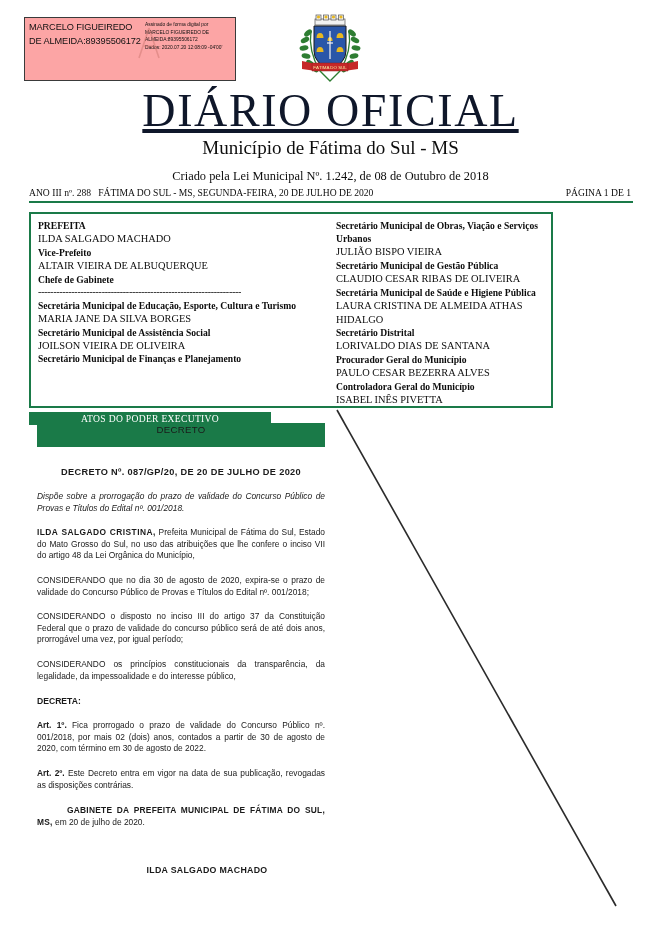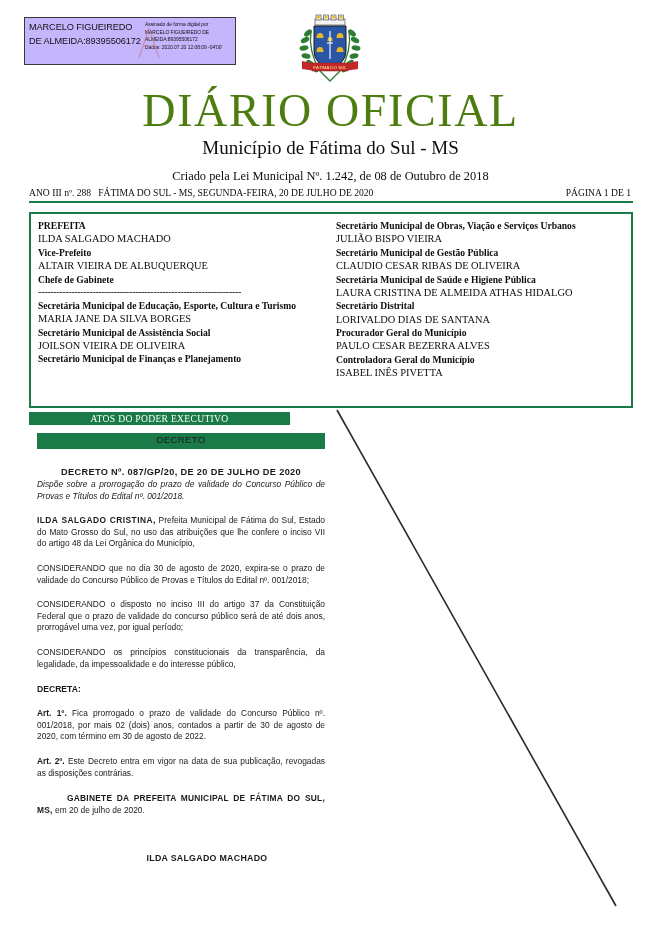--- a/index.html
+++ b/index.html
@@ -21,26 +21,26 @@
     overflow: hidden;
     box-sizing: border-box;
   }
 
   
   .sig-stamp {
     position: absolute;
     left: 24px;
     top: 17px;
     width: 212px;
-    height: 48px;
+    height: 64px;
     border: 1px solid #3a3a3a;
     box-sizing: border-box;
     display: flex;
     align-items: stretch;
-    background: #c4b5fd;
+    background: #fca5a5;
   }
   .sig-left {
     flex: 0 0 113px;
     padding: 2px 0 0 4px;
     font-family: "Liberation Sans", sans-serif;
     font-size: 9.2px;
     line-height: 14.4px;
     letter-spacing: -0.1px;
     color: #111;
     white-space: pre-line;
@@ -80,21 +80,22 @@
     top: 88px;
     width: 661px;
     text-align: center;
   }
   .paper-title {
     font-family: "Liberation Serif", serif;
     font-size: 46px;
     line-height: 46px;
     letter-spacing: 1.6px;
     font-weight: 400;
-    color: #4d7c0f;
+    color: #0f172a;
+    text-decoration: underline;
   }
   .paper-sub {
     font-family: "Liberation Serif", serif;
     font-size: 19px;
     line-height: 24px;
     margin-top: 2px;
     color: #0d0d0d;
   }
   .paper-law {
     font-family: "Liberation Serif", serif;
@@ -128,21 +129,21 @@
     width: 604px;
     height: 2px;
     background: #1a7a48;
   }
 
   
   .officials {
     position: absolute;
     left: 29px;
     top: 212px;
-    width: 604px;
+    width: 524px;
     height: 196px;
     border: 2px solid #1a7a48;
     box-sizing: border-box;
     display: flex;
   }
   .off-col {
     padding: 5px 6px 0 7px;
     box-sizing: border-box;
   }
   .off-col.left  { flex: 0 0 301px; }
@@ -168,48 +169,48 @@
     color: #0d0d0d;
     overflow: hidden;
     white-space: nowrap;
     height: 13px;
   }
 
   
   .banner {
     position: absolute;
     left: 29px;
-    width: 261px;
+    width: 242px;
     background: #1a7a48;
     color: #ffffff;
     text-align: center;
     font-family: "Liberation Serif", serif;
     font-size: 9.6px;
     line-height: 13px;
     letter-spacing: 0.3px;
   }
   .banner.acts   { top: 412px; height: 13px; }
-  .banner.decree { top: 433px; height: 16px; }
+  .banner.decree { top: 423px; height: 24px; }
 
   
   .decree {
     position: absolute;
     left: 37px;
     top: 466px;
     width: 288px;
     font-family: "Liberation Sans", sans-serif;
     color: #1a1a1a;
   }
   .decree-title {
     font-size: 9.2px;
     line-height: 13px;
     font-weight: bold;
     text-align: center;
     letter-spacing: 0.35px;
-    margin-bottom: 0;
+    margin-bottom: 12px;
   }
   .decree-summary {
     font-size: 8.4px;
     line-height: 11.6px;
     font-style: italic;
     text-align: justify;
     margin-bottom: 13px;
   }
   .decree-p {
     font-size: 8.4px;

